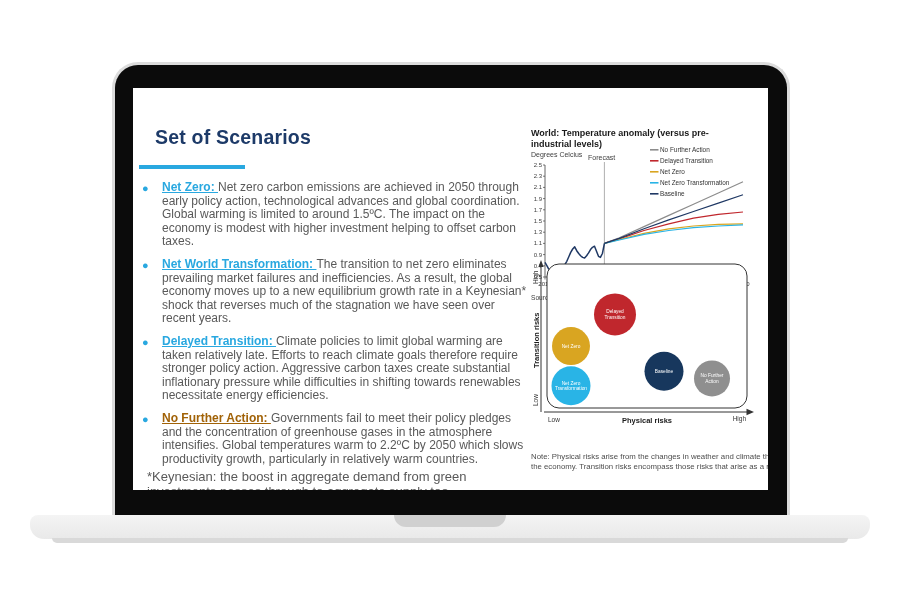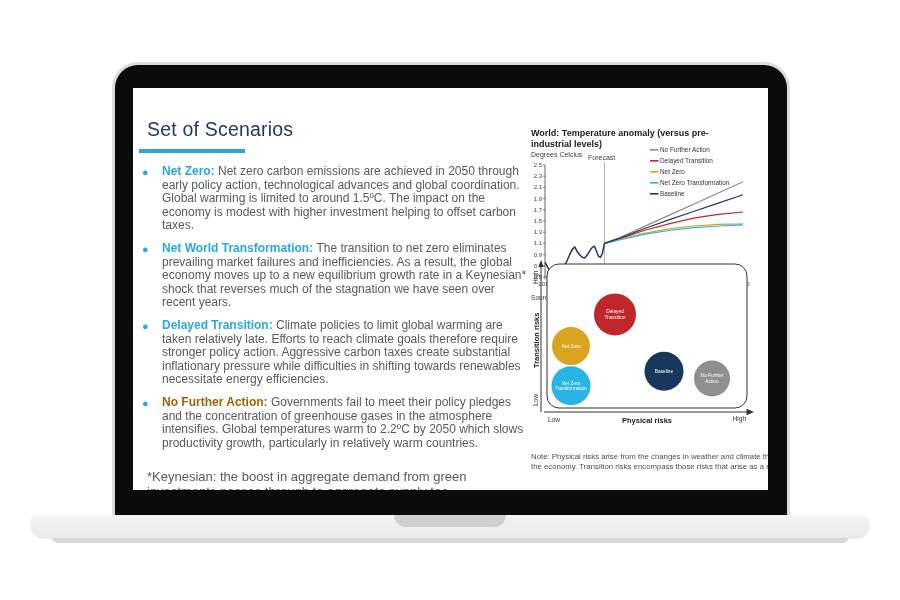--- a/index.html
+++ b/index.html
@@ -13,27 +13,27 @@
         background:linear-gradient(#f4f4f4,#e9e9e9);
         border-radius:8px 8px 14px 14px;}
   .notch{position:absolute;left:50%;transform:translateX(-50%);top:0;
          width:112px;height:12px;background:#d0d0d0;border-radius:0 0 12px 12px;}
   .base-lip{position:absolute;left:52px;top:538px;width:796px;height:5px;
             background:#d9d9d9;border-radius:0 0 10px 10px;}
   
   .slide{position:absolute;left:18px;top:23px;width:635px;height:402px;
          background:#fff;overflow:hidden;}
   .content-left{position:absolute;left:6px;top:22px;width:388px;}
-  .slide-title{margin:8px;font-size:19.5px;font-weight:normal;color:#1d3a68;letter-spacing:.2px;}
+  .slide-title{margin:16px;font-size:19.5px;font-weight:bold;color:#1d3a68;letter-spacing:.2px;}
   .title-rule{margin-top:7px;width:106px;height:4px;background:#29a8e0;}
   .bullets{margin-top:12px;display:flex;flex-direction:column;gap:9px;}
   .bullet{display:flex;}
   .bullet-dot{flex:0 0 20px;color:#29a8e0;font-size:11px;padding-left:3px;padding-top:1px;}
   .bullet-text{flex:1;font-size:12px;line-height:13.6px;color:#595959;}
-  .bullet-label{color:#29a8e0;font-weight:bold;}
+  .bullet-label{color:#29a8e0;font-weight:bold;text-decoration:underline;}
   .footnote{position:absolute;left:14px;top:381px;width:380px;
             font-size:13px;color:#595959;}
   .chart1{position:absolute;left:398px;top:12px;width:230px;height:176px;margin-top:27px;}
   .chart2{position:absolute;left:398px;top:168px;width:230px;height:172px;}
   .note{position:absolute;left:398px;top:364px;font-size:7.8px;line-height:9.6px;
         color:#4d4d4d;white-space:nowrap;}
   svg{font-family:"Liberation Sans",sans-serif;display:block;}
   .ct{font-size:9px;font-weight:bold;fill:#1a1a1a;}
   .cs{font-size:7px;fill:#404040;}
   .src{font-size:6.6px;fill:#404040;}

